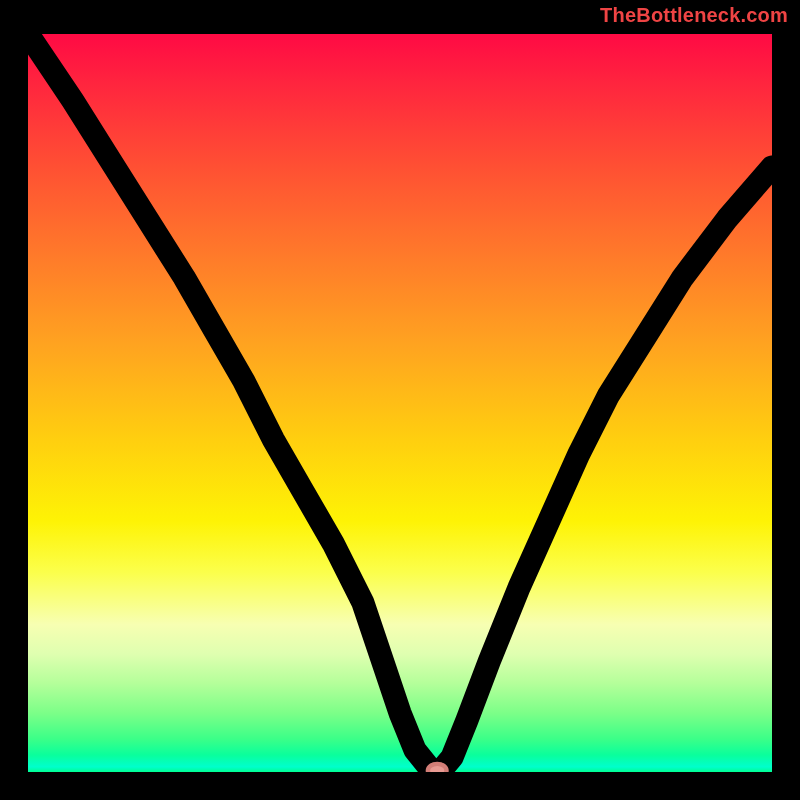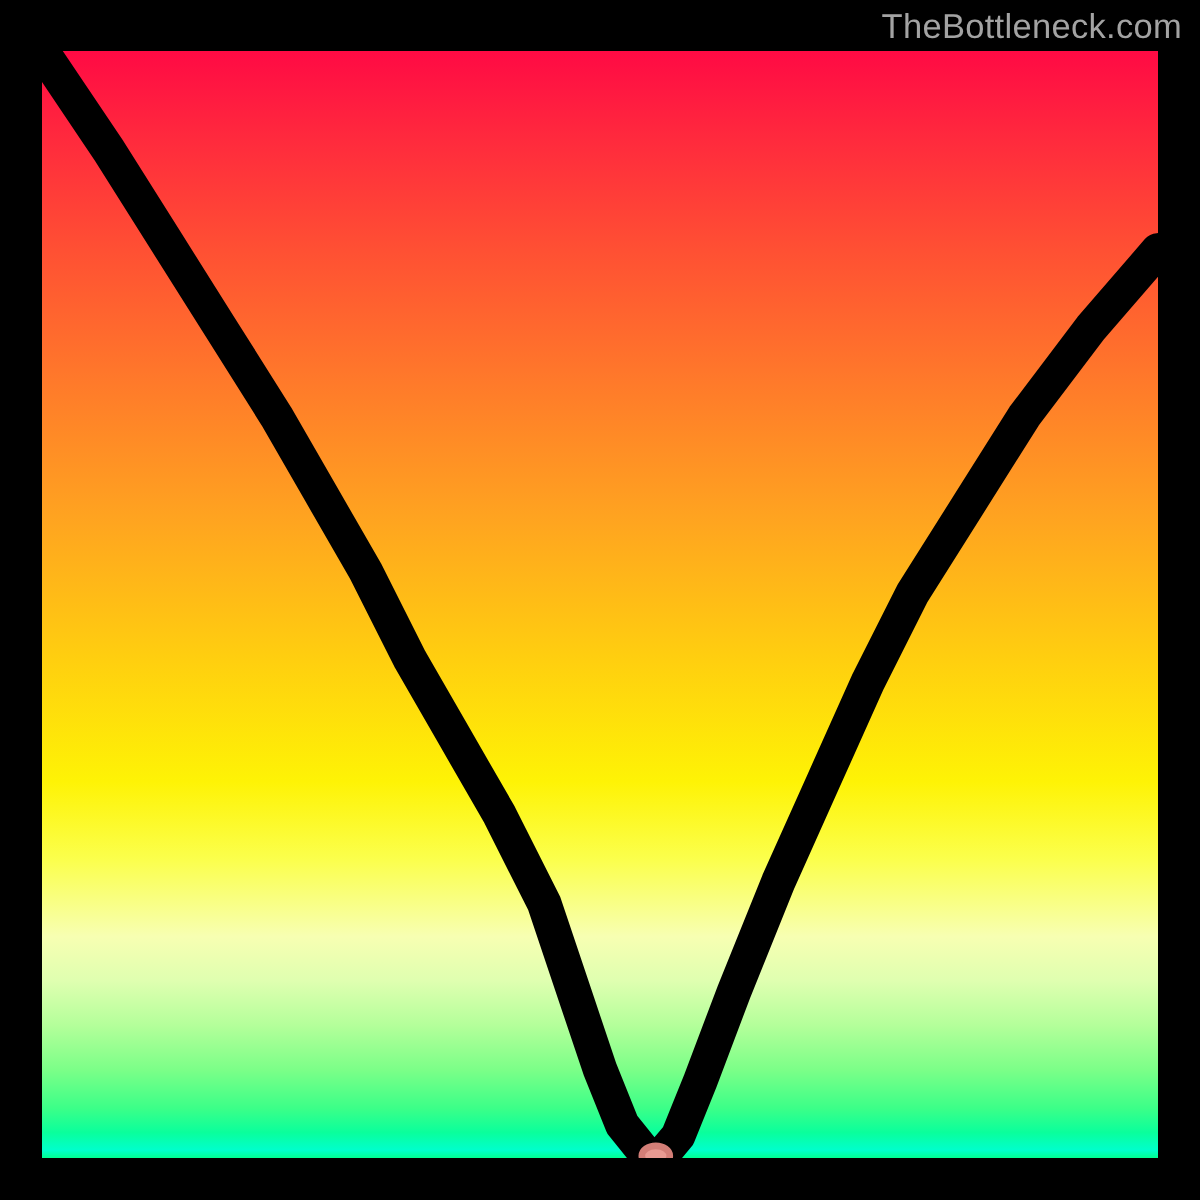--- a/index.html
+++ b/index.html
@@ -13,23 +13,23 @@
   }
   .stage {
     position: relative;
     width: 800px;
     height: 800px;
   }
   .watermark {
     position: absolute;
     top: 4px;
     right: 12px;
-    color: #a3a3a3;
-    font-size: 23px;
-    font-weight: 400;
+    color: #ef4444;
+    font-size: 20px;
+    font-weight: 700;
     letter-spacing: 0.2px;
     user-select: none;
   }
   .plot {
     position: absolute;
     left: 28px;
     top: 34px;
     width: 744px;
     height: 738px;
   }

